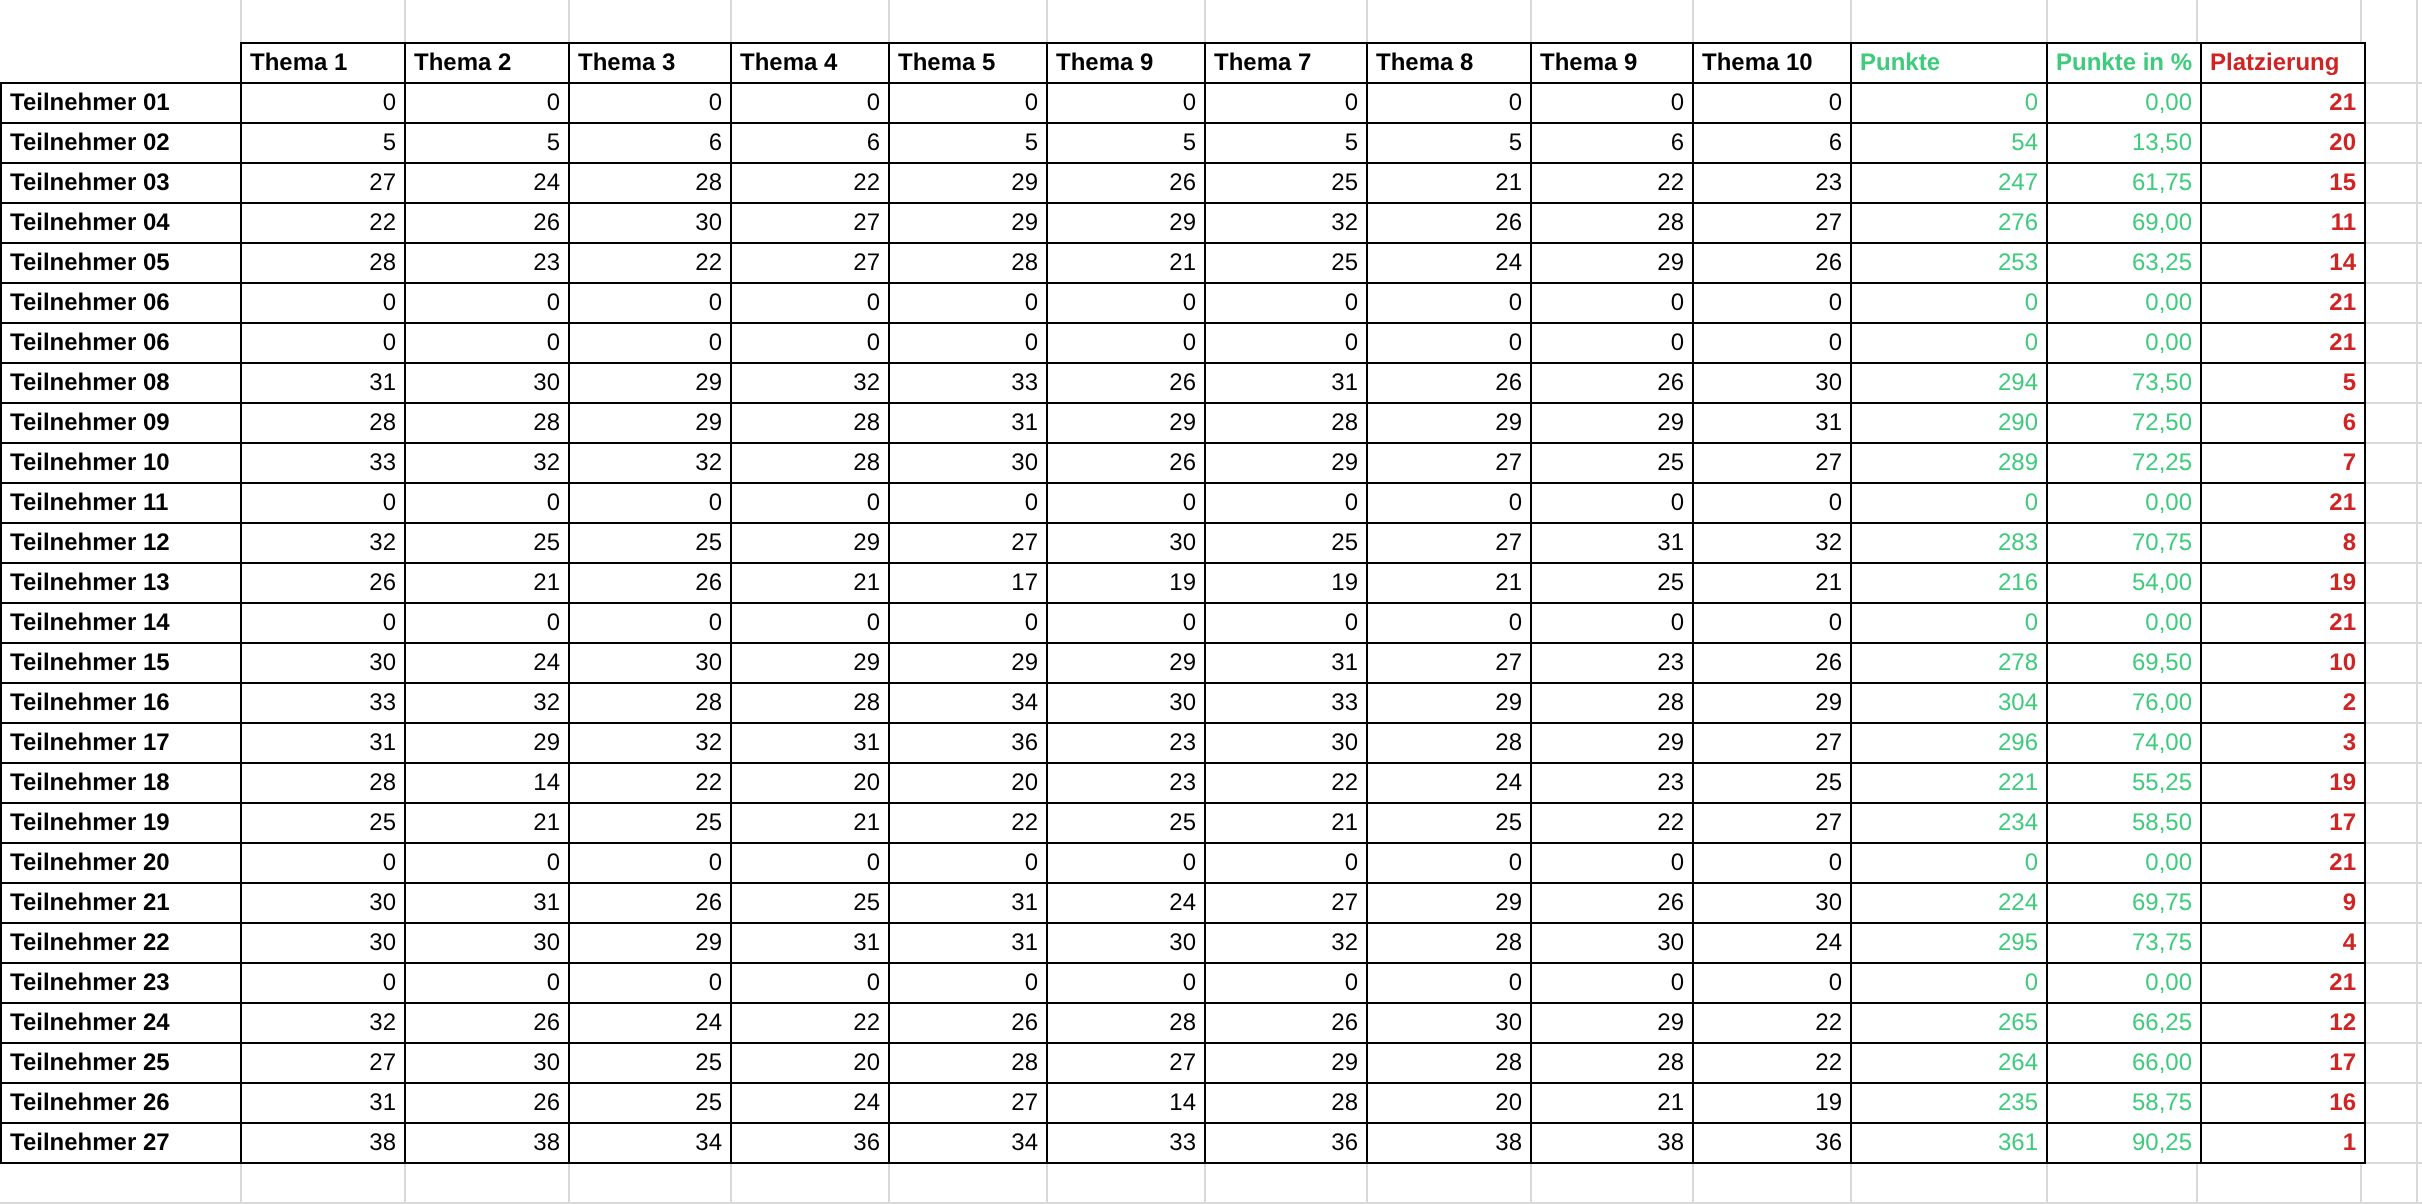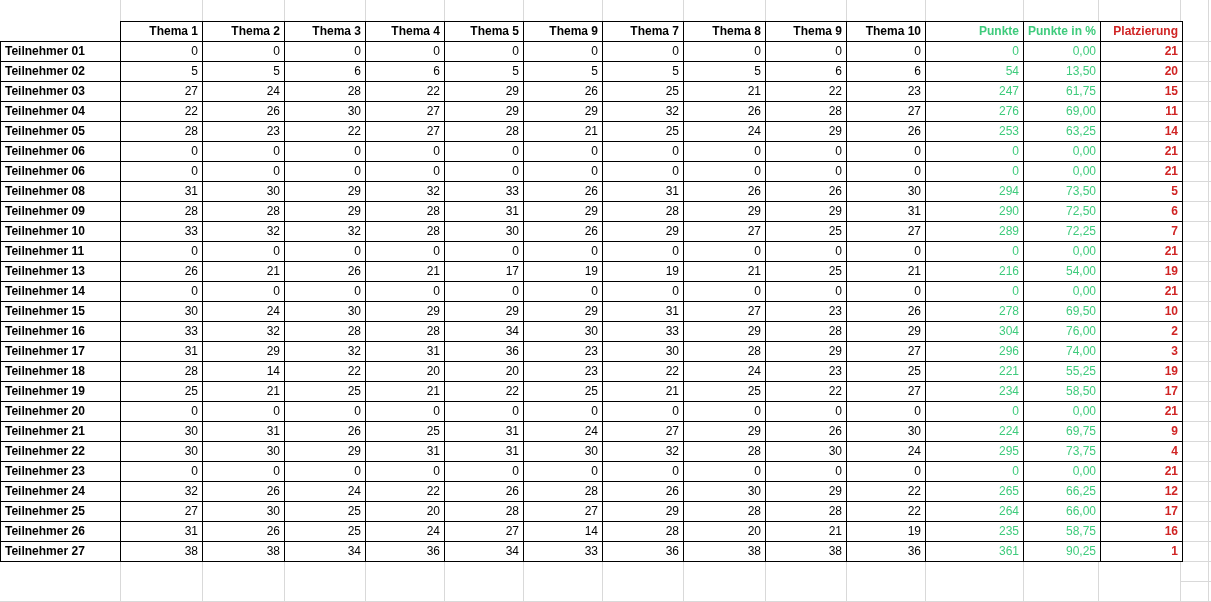--- a/index.html
+++ b/index.html
@@ -22,21 +22,21 @@
   }
   .score-table td,.score-table th{
     border:1px solid #000;
     background:#fff;
     height:19px;line-height:19px;
     padding:0 4px;
     font-size:12px;
     overflow:hidden;white-space:nowrap;
     box-sizing:border-box;
   }
-  .score-table th{font-weight:bold;text-align:right;color:#000;}
+  .score-table th{font-weight:bold;text-align:left;color:#000;}
   th.corner{border-top:1px solid transparent;border-left:1px solid transparent;}
   th.hdr-green{color:var(--green,#3ecb7c);}
   th.hdr-red{color:var(--red,#d02424);}
   td.name{font-weight:bold;color:#000;}
   td.num{text-align:right;color:#000;}
   td.punkte,td.pct{text-align:right;color:var(--green,#3ecb7c);}
   td.platz{text-align:right;color:var(--red,#d02424);font-weight:bold;}
 </style>
 </head>
 <body>
@@ -268,20 +268,36 @@
           <td class="num">0</td>
           <td class="num">0</td>
           <td class="num">0</td>
           <td class="num">0</td>
           <td class="num">0</td>
           <td class="punkte">0</td>
           <td class="pct">0,00</td>
           <td class="platz">21</td>
         </tr>
         <tr>
+          <td class="name">Teilnehmer 12</td>
+          <td class="num">32</td>
+          <td class="num">25</td>
+          <td class="num">25</td>
+          <td class="num">29</td>
+          <td class="num">27</td>
+          <td class="num">30</td>
+          <td class="num">25</td>
+          <td class="num">27</td>
+          <td class="num">31</td>
+          <td class="num">32</td>
+          <td class="punkte">283</td>
+          <td class="pct">70,75</td>
+          <td class="platz">8</td>
+        </tr>
+        <tr>
           <td class="name">Teilnehmer 13</td>
           <td class="num">26</td>
           <td class="num">21</td>
           <td class="num">26</td>
           <td class="num">21</td>
           <td class="num">17</td>
           <td class="num">19</td>
           <td class="num">19</td>
           <td class="num">21</td>
           <td class="num">25</td>

